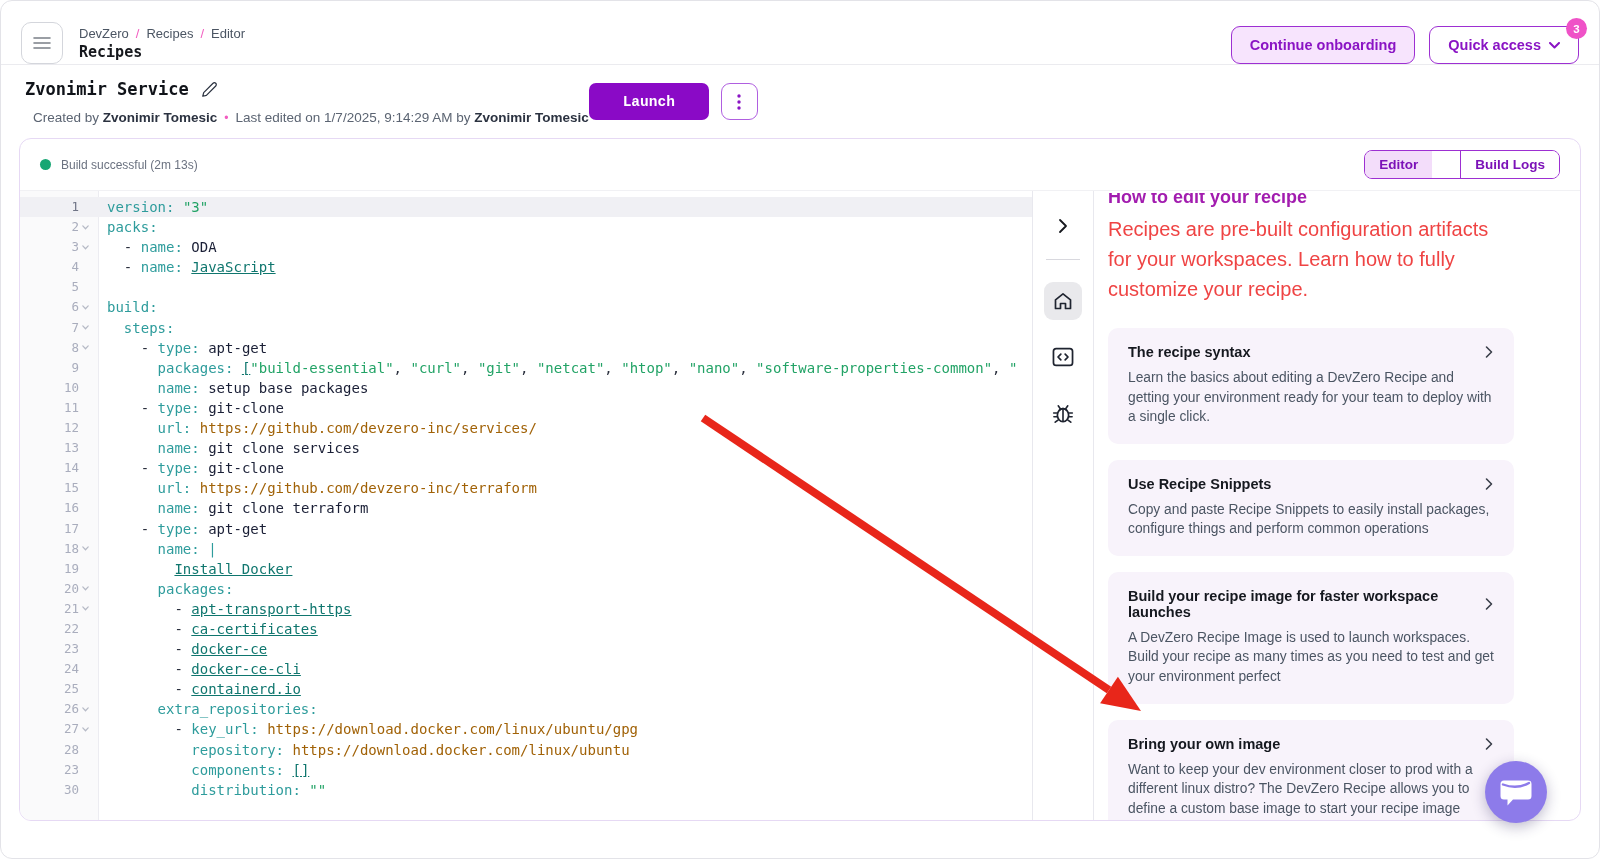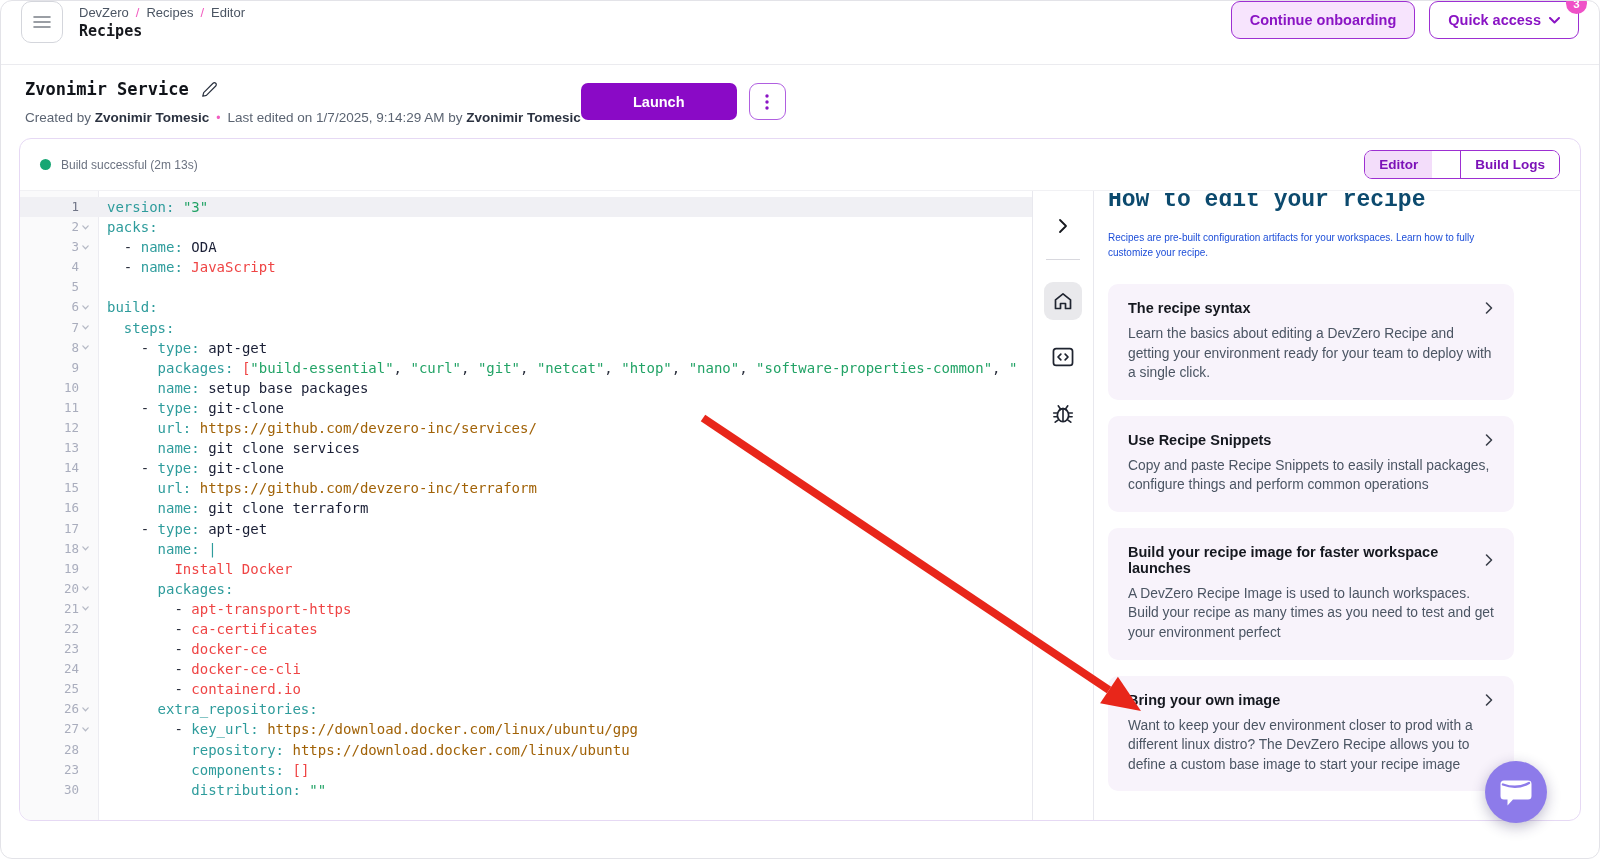--- a/index.html
+++ b/index.html
@@ -3,21 +3,21 @@
 <meta charset="utf-8">
 <style>
   html,body{margin:0;padding:0;width:1600px;height:859px;background:#fff;}
   *{box-sizing:border-box;}
   .window{
     width:1600px;height:859px;position:relative;overflow:hidden;background:#fff;
     border:1px solid #e3e3e8;border-radius:12px;
     font-family:"Liberation Sans",sans-serif;color:#1f2430;
   }
   
-  .topbar{height:64px;display:flex;align-items:flex-start;justify-content:space-between;
+  .topbar{height:64px;display:flex;align-items:flex-end;justify-content:space-between;
     padding:0 20px;border-bottom:1px solid #ebebef;}
   .topbar-left{display:flex;align-items:center;gap:16px;}
   .hamburger-btn{width:42px;height:42px;border:1px solid #d4d6dc;border-radius:10px;
     background:#fff;display:flex;align-items:center;justify-content:center;cursor:pointer;}
   .tb-titles{display:flex;flex-direction:column;gap:2px;}
   .breadcrumb{font-size:13px;color:#4b5563;display:flex;gap:7px;align-items:center;}
   .breadcrumb .sep{color:#f25cc0;}
   .tb-title{font-family:"DejaVu Sans Mono",monospace;font-weight:bold;font-size:15px;color:#16181d;}
   .topbar-right{display:flex;gap:14px;align-items:center;}
   .btn-outline-purple{height:38px;padding:0 18px;border-radius:9px;border:1.5px solid #9d2fd2;
@@ -25,26 +25,26 @@
     gap:8px;cursor:pointer;font-family:"Liberation Sans",sans-serif;}
   .btn-tint{background:#f7e4fd;}
   .quick-access{position:relative;}
   .qa-badge{position:absolute;top:-9px;right:-9px;width:21px;height:21px;border-radius:50%;
     background:#ef52c7;color:#fff;font-size:11.5px;font-weight:bold;display:flex;
     align-items:center;justify-content:center;}
   
   .page-header{padding:14px 24px 0 24px;display:flex;align-items:flex-start;}
   .ph-left .title-row{display:flex;align-items:center;gap:12px;}
   .recipe-title{font-family:"DejaVu Sans Mono",monospace;font-weight:bold;font-size:17px;color:#101319;}
-  .meta{margin-top:11px;font-size:13.5px;color:#5b6472;white-space:pre-wrap;}
+  .meta{margin-top:11px;font-size:13.5px;color:#5b6472;white-space:pre-wrap;margin-left:8px;}
   .meta b{color:#2b3240;}
   .meta .pink-dot{color:#f25cc0;margin:0 7px;font-size:12px;}
   .ph-right{display:flex;gap:12px;align-items:center;padding-top:4px;}
-  .launch-btn{width:156px;height:37px;border-radius:7px;background:#8a0ac6;border:none;
-    color:#fff;font-size:14.5px;font-weight:bold;cursor:pointer;font-family:Liberation Sans, sans-serif;}
+  .launch-btn{width:120px;height:37px;border-radius:7px;background:#8a0ac6;border:none;
+    color:#fff;font-size:14.5px;font-weight:bold;cursor:pointer;font-family:Liberation Mono, monospace;}
   .kebab-btn{width:37px;height:37px;border-radius:9px;border:1.5px solid #b05fe0;background:#fff;
     display:flex;align-items:center;justify-content:center;cursor:pointer;}
   
   .main-card{margin:13px 18px 0 18px;height:683px;border:1px solid #e6d9f4;border-radius:12px;
     display:flex;flex-direction:column;overflow:hidden;background:#fff;}
   .card-head{height:52px;flex:0 0 52px;display:flex;align-items:center;justify-content:space-between;
     padding:0 20px;border-bottom:1px solid #f1f1f4;}
   .build-status{display:flex;align-items:center;gap:10px;font-size:12px;color:#6b7280;}
   .status-dot{width:11px;height:11px;border-radius:50%;background:#17a673;}
   .view-toggle{display:flex;border:1.5px solid #9d2fd2;border-radius:8px;overflow:hidden;}
@@ -62,38 +62,38 @@
   .gutter-cell{flex:0 0 78px;display:flex;justify-content:flex-end;align-items:center;
     padding-right:6px;position:relative;z-index:1;
     font-family:"DejaVu Sans Mono",monospace;font-size:12.5px;color:#a9adbd;}
   .code-row.active .gutter-cell{color:#6f7486;}
   .gutter-cell .fold{width:13px;display:inline-flex;justify-content:center;align-items:center;}
   .code-content{flex:1;padding-left:9px;font-family:"DejaVu Sans Mono",monospace;font-size:14px;
     overflow:hidden;}
   .tok-key{color:#2e9c9c;}
   .tok-str{color:#22a366;}
   .tok-val{color:#1a1f36;}
-  .tok-nav{color:#ef4444;}
+  .tok-nav{color:#0f766e;text-decoration:underline;}
   .tok-url{color:#a16207;}
   .tok-pl{color:#2a2f3d;}
   
   .mid-toolbar{flex:0 0 62px;border-left:1px solid #e8e8ee;border-right:1px solid #e8e8ee;
     display:flex;flex-direction:column;align-items:center;padding-top:20px;}
   .collapse-btn{width:30px;height:30px;border:none;background:transparent;cursor:pointer;
     display:flex;align-items:center;justify-content:center;}
   .tb-divider{width:34px;height:1px;background:#d8d8de;margin:18px 0 22px 0;}
   .tool-btn{width:38px;height:38px;border:none;background:transparent;border-radius:9px;
     display:flex;align-items:center;justify-content:center;cursor:pointer;margin-bottom:18px;}
   .tool-btn.active{background:#e9e9ec;}
   
   .help-panel{flex:0 0 486px;padding:2px 66px 0 14px;overflow:hidden;}
   .help-heading-clip{overflow:hidden;height:21px;}
-  .help-heading{font-family:Liberation Mono, monospace;font-weight:bold;font-size:23px;
-    color:#0c4a6e;margin:-6px 0 0 0;white-space:nowrap;}
-  .help-intro{margin-top:16px;font-size:10px;line-height:1.5;color:#1d4ed8;}
+  .help-heading{font-family:Liberation Sans, sans-serif;font-weight:bold;font-size:18px;
+    color:#a21caf;margin:-6px 0 0 0;white-space:nowrap;}
+  .help-intro{margin-top:0;font-size:20px;line-height:1.5;color:#ef4444;}
   .help-cards{margin-top:24px;display:flex;flex-direction:column;gap:16px;}
   .help-card{background:#f8f3fb;border-radius:10px;padding:16px 18px 17px 20px;cursor:pointer;}
   .hc-head{display:flex;align-items:center;justify-content:space-between;gap:8px;}
   .hc-title{font-size:14.5px;font-weight:bold;color:#15181f;}
   .hc-chevron{display:inline-flex;flex:0 0 auto;}
   .hc-desc{margin-top:8px;font-size:13.8px;line-height:1.42;color:#4b5563;}
   
   .arrow-overlay{position:absolute;inset:0;width:1600px;height:859px;pointer-events:none;z-index:55;}
   .chat-launcher{position:absolute;left:1484px;top:760px;width:62px;height:62px;border-radius:50%;
     background:#8d7bea;display:flex;align-items:center;justify-content:center;cursor:pointer;

